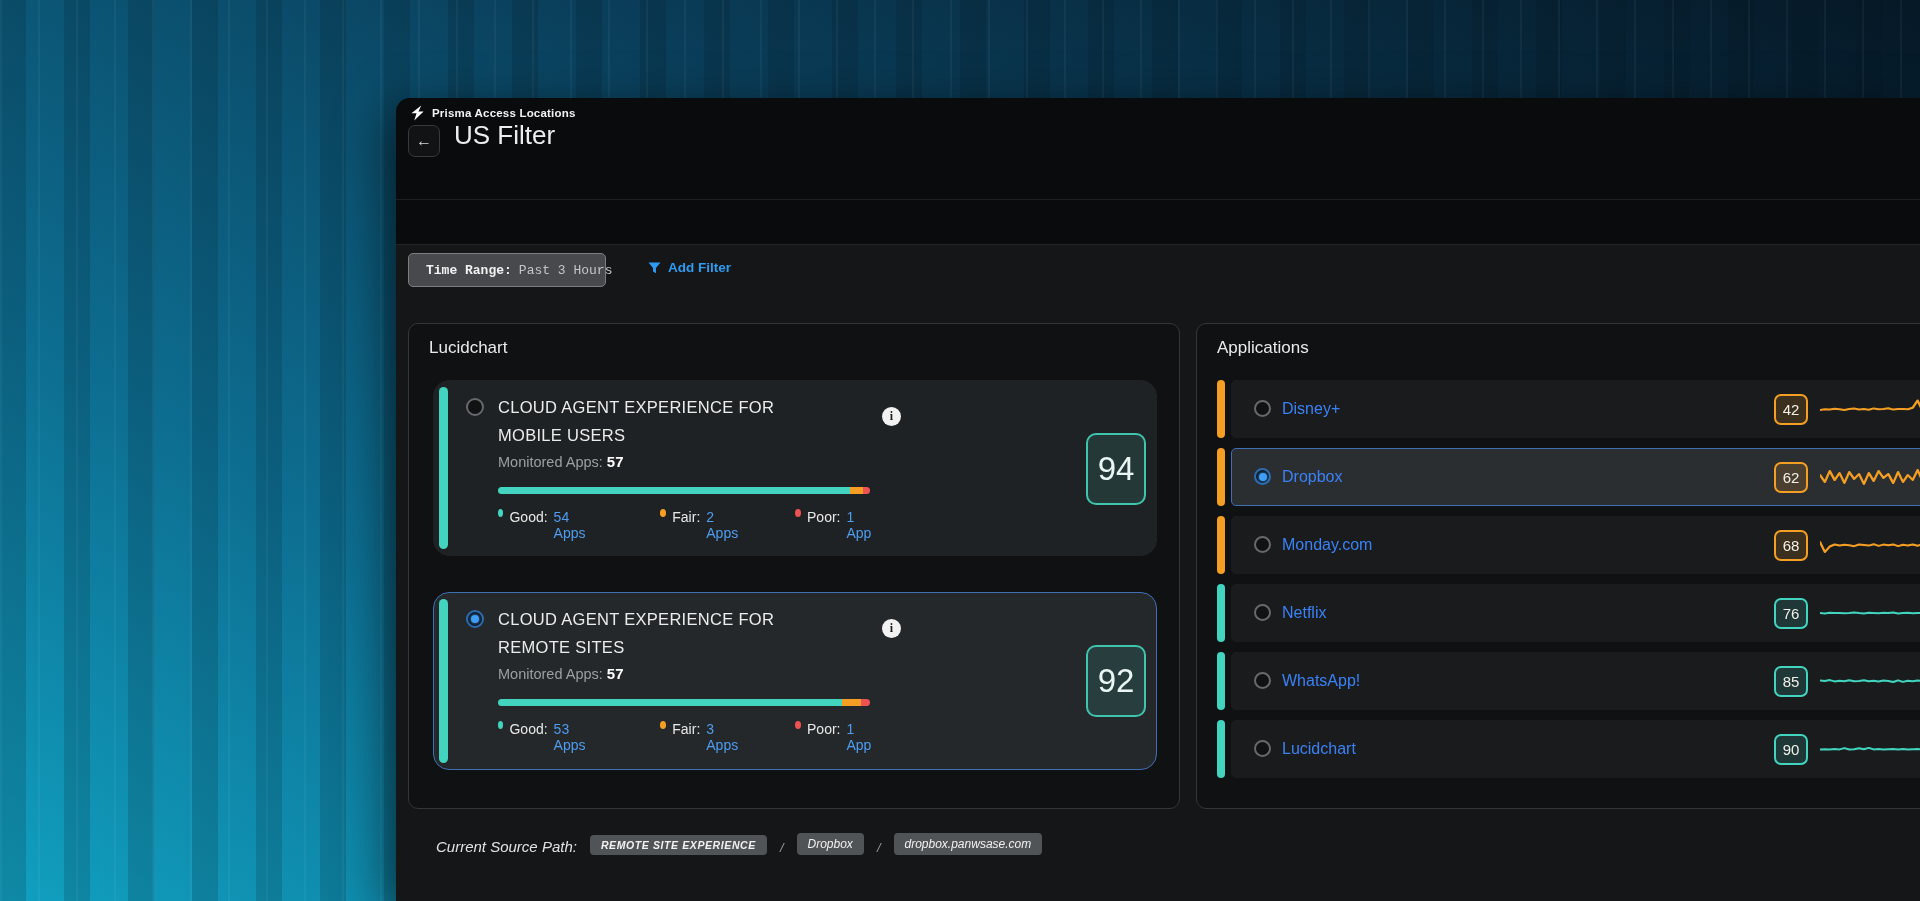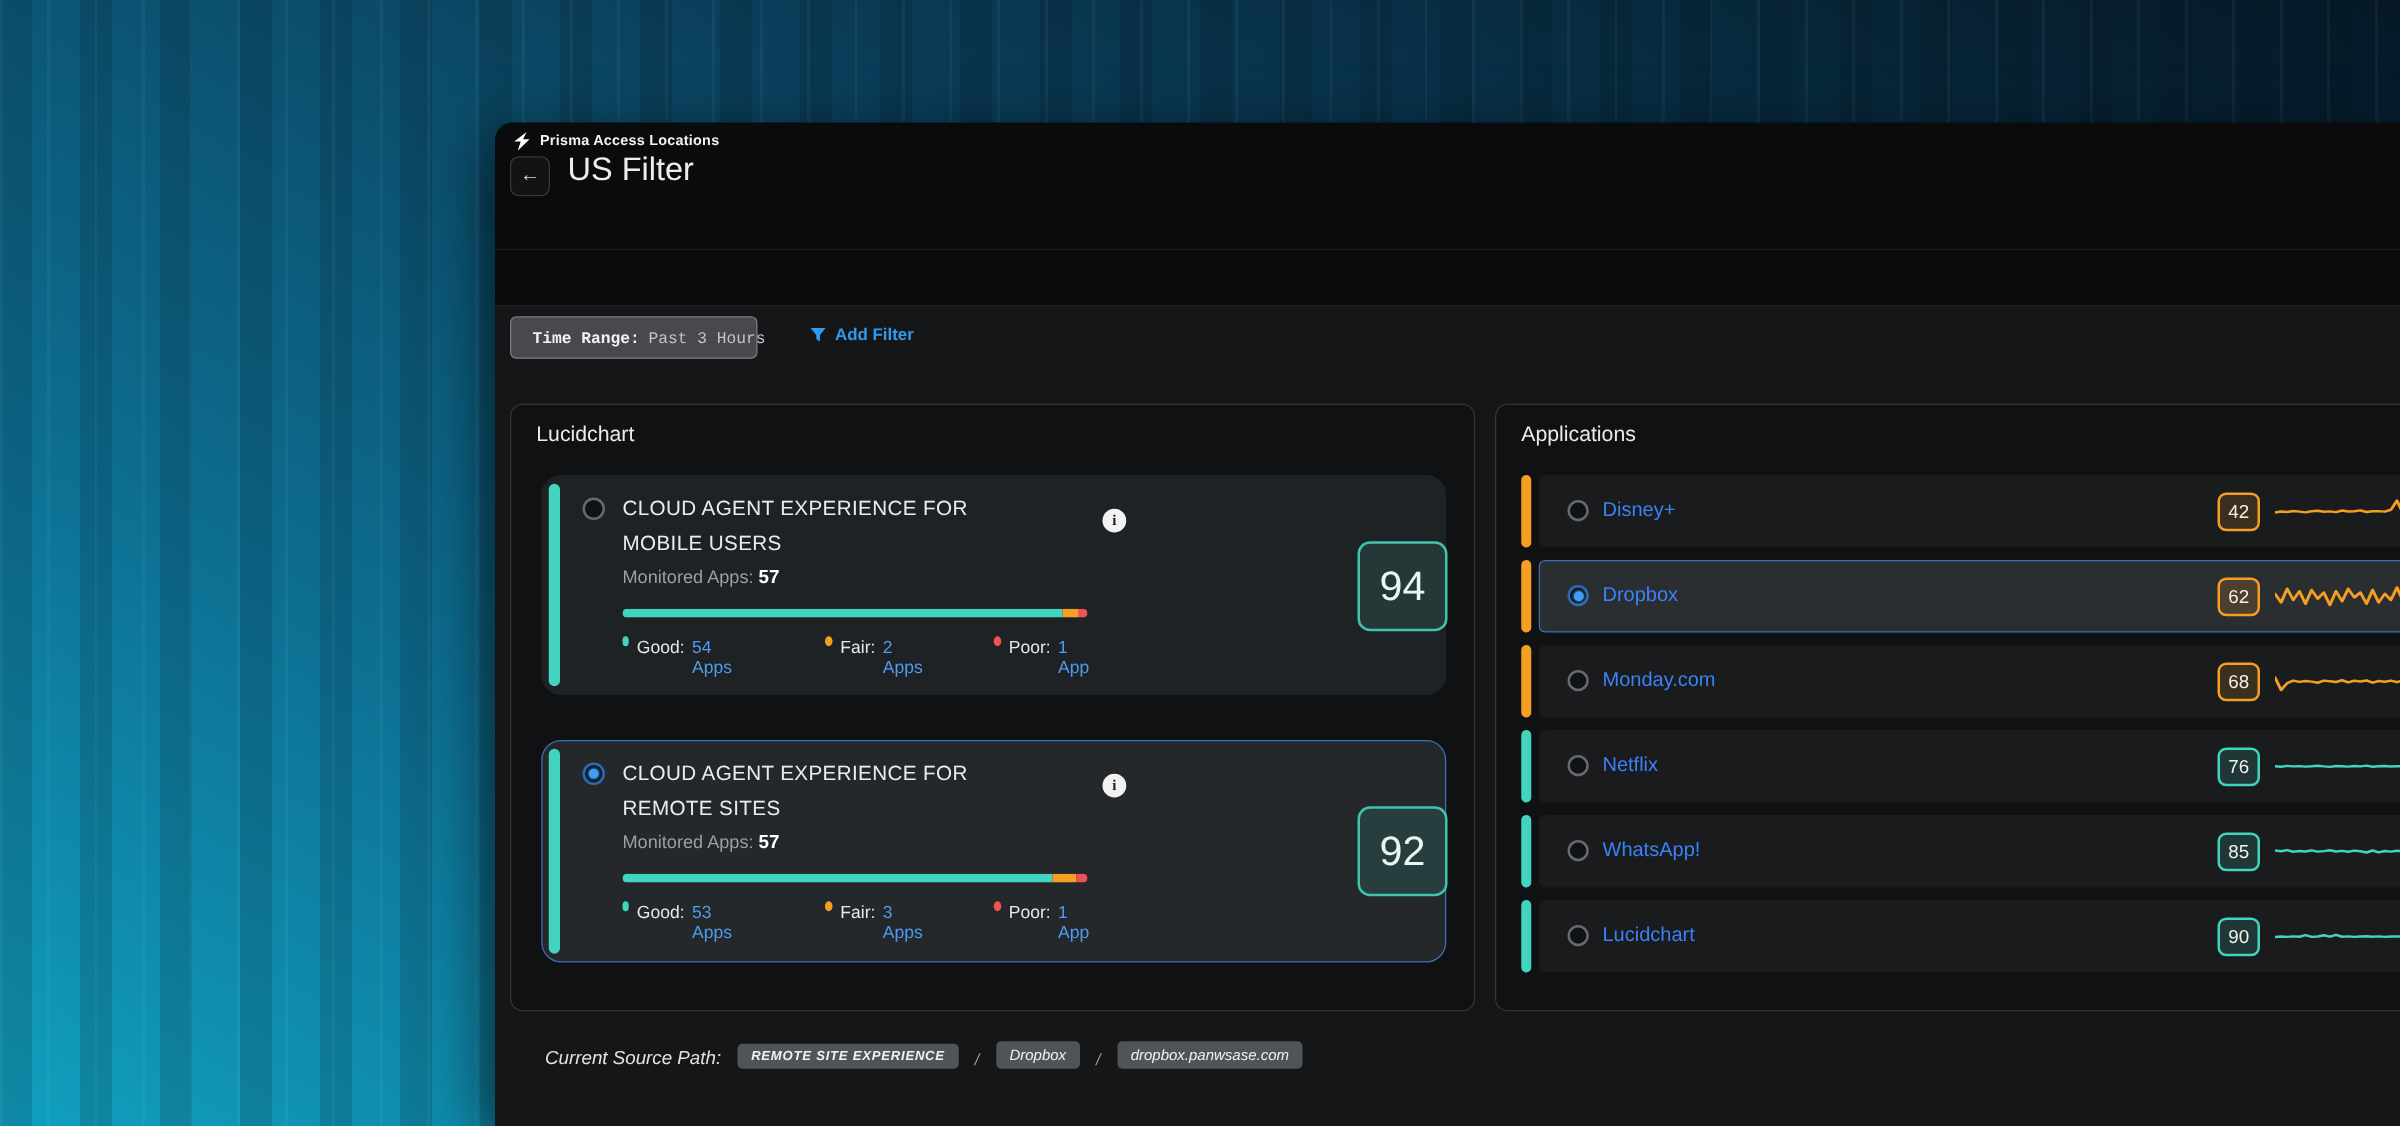--- a/index.html
+++ b/index.html
@@ -100,21 +100,21 @@
   .seg-poor{background:#ee5253}
   .legend{position:absolute;left:64px;top:128px;height:20px}
   .leg-item{position:absolute;top:0;display:flex;align-items:flex-start;gap:6px;font-size:14px}
   .leg-item.fair{left:162px}
   .leg-item.poor{left:297px}
   .dot{width:8px;height:8px;border-radius:50%}
   .dot.good{background:#42d4bf}.dot.fair{background:#f59e24}.dot.poor{background:#ee5253}
   .leg-label{color:#e8e8e8}
   .leg-value{color:#4f9cf0;cursor:pointer}
   .score-box{
-    position:absolute;left:652px;top:52px;width:72px;height:72px;border-radius:10px;
+    position:absolute;left:652px;top:52px;width:60px;height:72px;border-radius:10px;
     border:2px solid #3fc4ae;background:rgba(66,212,191,.13);box-sizing:border-box;
     display:flex;align-items:center;justify-content:center;
     font-size:33px;color:#e9f6f3;
   }
   
   .rows{position:absolute;left:20px;top:56px;width:720px}
   .app-row{position:relative;height:58px;margin-bottom:10px;cursor:pointer}
   .app-row.status-fair{--c:#f59e24}
   .app-row.status-good{--c:#42d4bf}
   .row-bar{position:absolute;left:0;top:0;bottom:0;width:8px;border-radius:4px;background:var(--c)}

